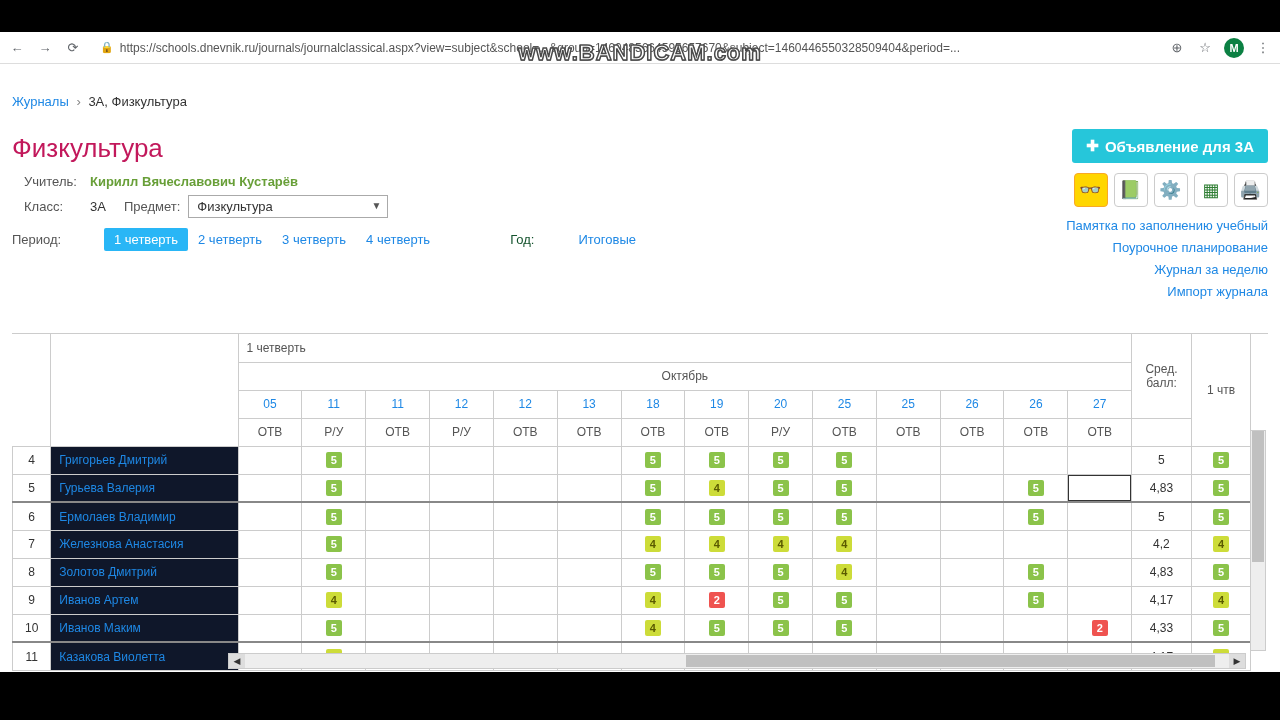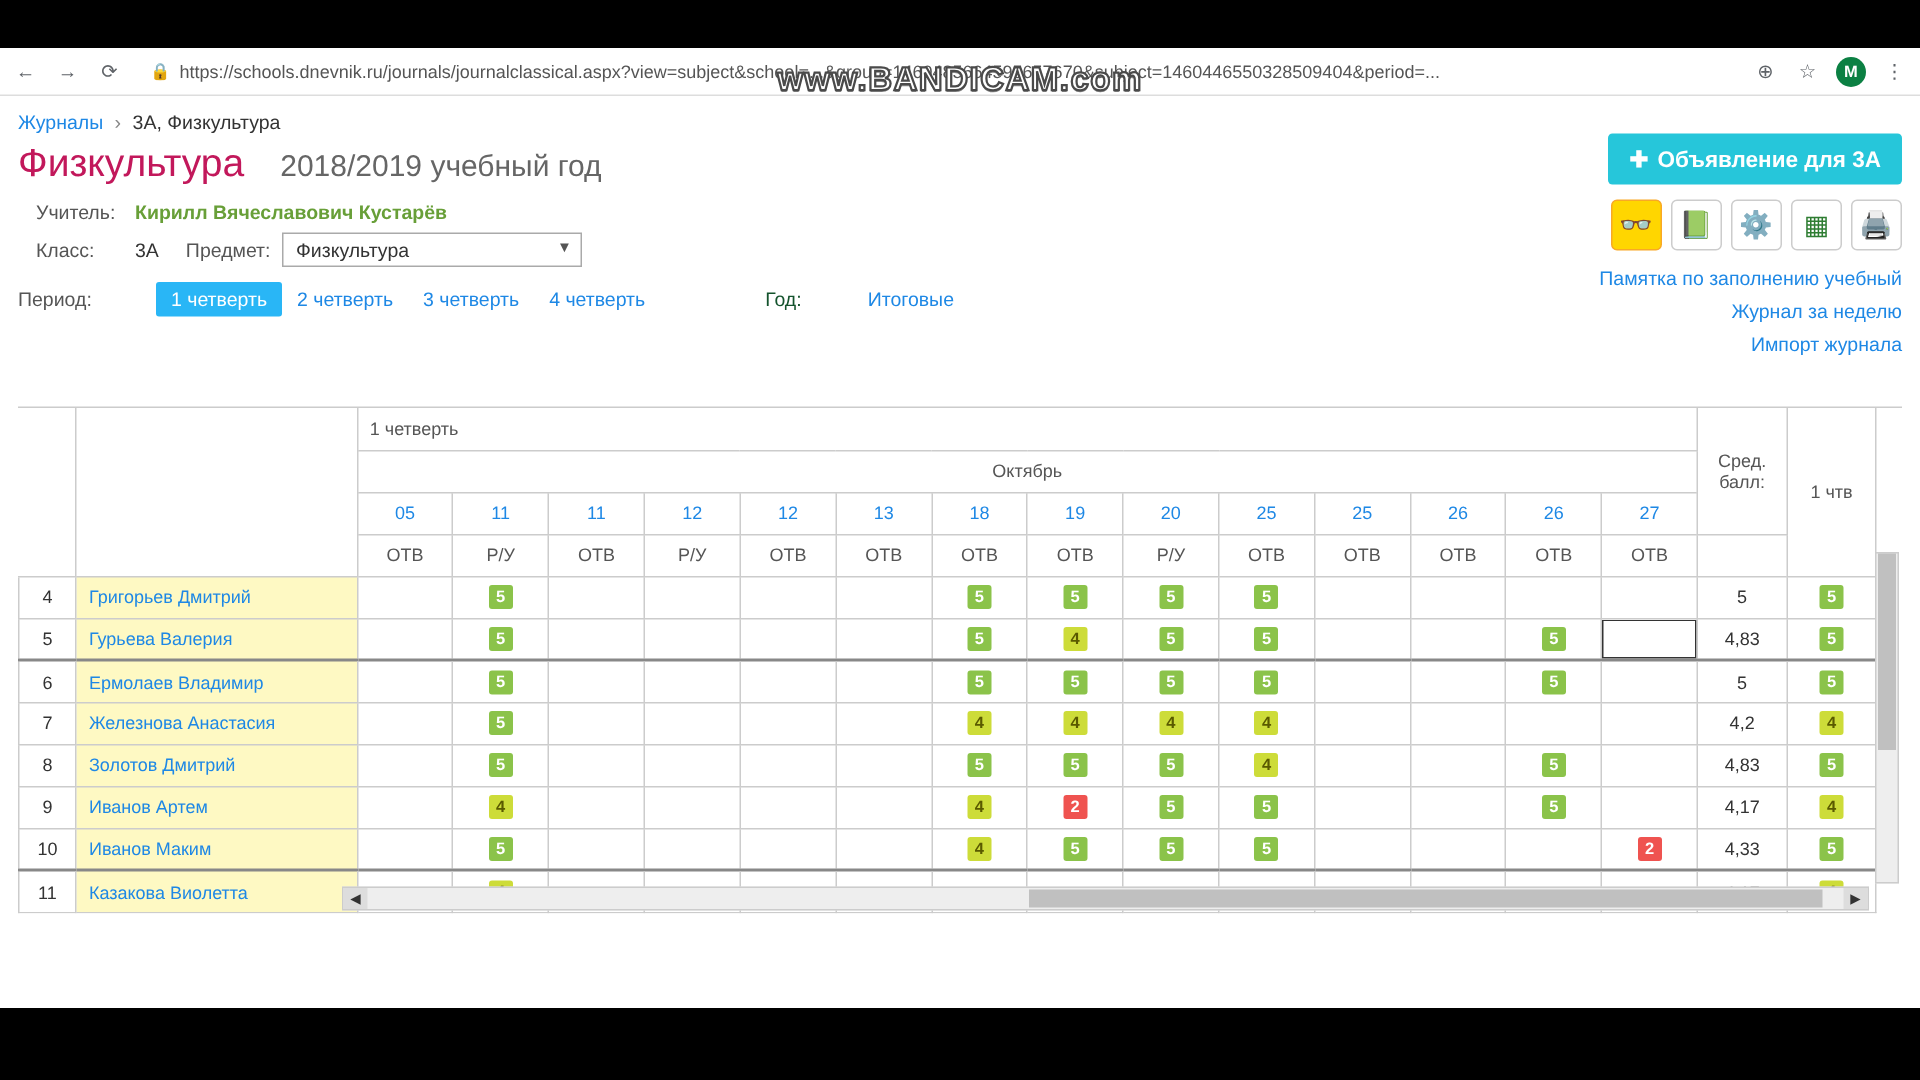--- a/index.html
+++ b/index.html
@@ -6,21 +6,21 @@
   body { font-family: Arial, sans-serif; font-size: 13px; color: #333; background: #fff; }
   .black-bar { background: #000; height: 32px; width: 100%; }
   .browser-bar { background: #fff; height: 32px; display: flex; align-items: center; padding: 0 8px; border-bottom: 1px solid #ddd; gap: 10px; }
   .nav-icon { width: 18px; height: 18px; color: #5f6368; cursor: pointer; display:flex; align-items:center; justify-content:center;}
   .url-bar { flex: 1; display: flex; align-items: center; gap: 6px; padding: 0 8px; font-size: 12px; color: #555; }
   .lock { font-size: 11px; color:#555;}
   .url-text { color: #555; white-space: nowrap; overflow: hidden; text-overflow: ellipsis; }
   .avatar { width: 20px; height: 20px; border-radius: 50%; background: #0b8043; color: #fff; font-size: 11px; font-weight: bold; display: flex; align-items: center; justify-content: center; }
   .watermark { position: absolute; top: 40px; left: 50%; transform: translateX(-50%); font-size: 22px; font-weight: 800; letter-spacing: 1px; color: #fff; -webkit-text-stroke: 1.5px #4a4a4a; text-shadow: 0 1px 0 #888; font-family: Arial Black, Arial, sans-serif; z-index:10;}
   .content { padding: 10px 12px 0 12px; }
-  .breadcrumb { font-size: 13px; margin: 0 0; }
+  .breadcrumb { font-size: 13px; margin: 20px 0; }
   .breadcrumb a { color: #1e88e5; text-decoration: none; }
   .breadcrumb span.sep { color: #888; margin: 0 4px; }
   .header-row { display:flex; justify-content:space-between; align-items:flex-start;}
   .title-row { display: flex; align-items: baseline; gap: 24px; margin: 4px 0 10px 0;}
   .title { font-size: 26px; color: #c2185b; font-weight: 400; }
   .year { font-size: 20px; color: #666; }
   .meta-row { margin: 6px 12px; font-size: 13px; display:flex; align-items:center; gap:8px;}
   .meta-label { color: #555; min-width:58px;}
   .teacher-link { color: #689f38; font-weight: 600; }
   .class-label { color:#555;}
@@ -36,21 +36,21 @@
   .tool-icon { width: 34px; height: 34px; border:1px solid #ccc; border-radius:4px; display:flex; align-items:center; justify-content:center; font-size:18px;}
   .tool-icon.yellow{ background:#ffd600; border-color:#f9a825;}
   .links-col { margin-top:8px; font-size:13px; line-height:1.7;}
   .links-col a { color:#1e88e5; text-decoration:none; display:block;}
   .journal-wrap { margin: 30px 0 0 0; border-top:1px solid #ccc; position:relative; overflow:hidden;}
   .jtable { border-collapse: collapse; width: 100%; font-size: 12px; }
   .jtable th, .jtable td { border: 1px solid #ccc; text-align: center; height:28px;}
   .jtable th { background: #fff; font-weight: normal; color:#555;}
   .jtable th.mon { color:#555;}
   .jtable .num-col{ width:36px; background:#fff;}
-  .jtable .name-col{ width:176px; text-align:left; padding-left:8px; background:#fef9c3;}
+  .jtable .name-col{ width:176px; text-align:left; padding-left:8px; background:#0f172a;}
   .jtable .name-col a{ color:#1e88e5; text-decoration:none;}
   .jtable .date-hdr a{ color:#1e88e5; text-decoration:none;}
   .jtable td.cell{ width:60px; background:#fff;}
   .grade { display:inline-block; width:16px; height:16px; line-height:16px; color:#fff; font-size:11px; font-weight:bold; border-radius:2px;}
   .g5 { background:#8bc34a;}
   .g4 { background:#cddc39; color:#5a5a00;}
   .g2 { background:#ef5350;}
   .avg-col{ width:56px;}
   .hdr-top th{ border-top:none;}
   .quarter-hdr{ text-align:left !important; padding-left:8px;}
@@ -88,21 +88,20 @@
   <div class="breadcrumb">
     <a href="#">Журналы</a>
     <span class="sep">›</span>
     <span>3А, Физкультура</span>
   </div>
 
   <div class="header-row">
     <div>
       <div class="title-row">
         <div class="title">Физкультура</div>
-        <div class="year">2018/2019 учебный год</div>
       </div>
       <div class="meta-row">
         <span class="meta-label">Учитель:</span>
         <span class="teacher-link">Кирилл Вячеславович Кустарёв</span>
       </div>
       <div class="meta-row">
         <span class="meta-label">Класс:</span>
         <span>3А</span>
         <span class="class-label" style="margin-left:10px;">Предмет:</span>
         <div class="select"><span>Физкультура</span></div>
@@ -121,20 +120,21 @@
       </button>
       <div class="icon-row">
         <div class="tool-icon yellow">👓</div>
         <div class="tool-icon">📗</div>
         <div class="tool-icon">⚙️</div>
         <div class="tool-icon" style="color:#2e7d32;">▦</div>
         <div class="tool-icon">🖨️</div>
       </div>
       <div class="links-col" id="rlinks">
           <a href="#">Памятка по заполнению учебный</a>
+          <a href="#">Поурочное планирование</a>
           <a href="#">Журнал за неделю</a>
           <a href="#">Импорт журнала</a>
         </div>
     </div>
   </div>
 
   <div class="journal-wrap">
     <table class="jtable">
       <thead>
         <tr class="hdr-top">

